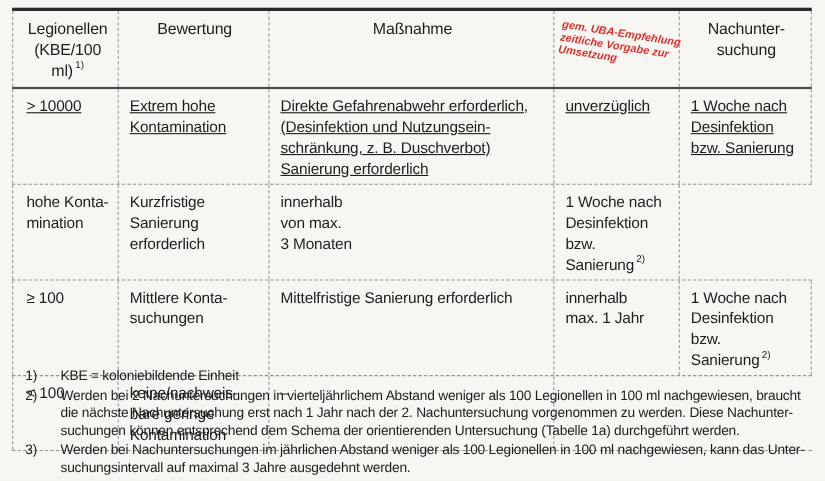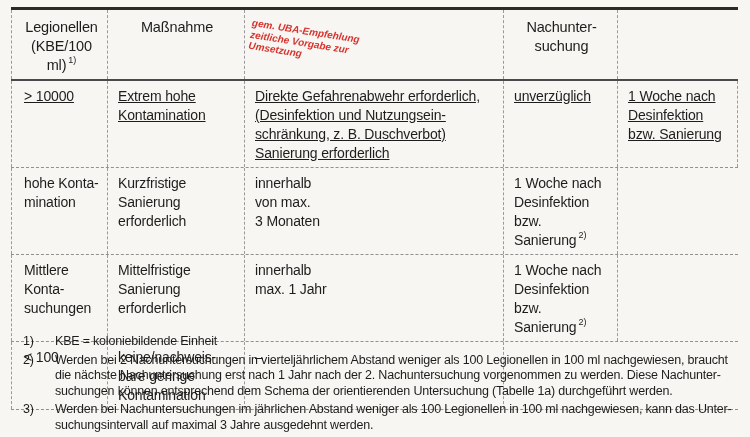--- a/index.html
+++ b/index.html
@@ -97,20 +97,21 @@
 </head>
 <body>
 
 <div class="sheet">
 
   <div class="dtable">
 
     <div class="trow header">
       <div class="cell hc"><span>Legionellen
 (KBE/100 ml)</span><sup class="fnref">1)</sup></div>
+      <div class="cell hc">Bewertung</div>
       <div class="cell hc">Maßnahme</div>
       <div class="cell stamp-cell">
         <div class="stamp">
           <div>gem. UBA-Empfehlung</div>
           <div>zeitliche Vorgabe zur</div>
           <div>Umsetzung</div>
         </div>
       </div>
       <div class="cell hc" style="border-right:1px dashed #9a9a9a;">Nachunter-
 suchung</div>
@@ -136,20 +137,21 @@
       <div class="cell">Kurzfristige Sanierung erforderlich</div>
       <div class="cell">innerhalb
 von max.
 3 Monaten</div>
       <div class="cell"><span>1 Woche nach
 Desinfektion
 bzw. Sanierung</span><sup class="fnref">2)</sup></div>
     </div>
 
     <div class="trow r3">
+      <div class="cell level-cell">≥ 100</div>
       <div class="cell">Mittlere Konta-
 suchungen</div>
       <div class="cell">Mittelfristige Sanierung erforderlich</div>
       <div class="cell">innerhalb
 max. 1 Jahr</div>
       <div class="cell"><span>1 Woche nach
 Desinfektion
 bzw. Sanierung</span><sup class="fnref">2)</sup></div>
     </div>
 

